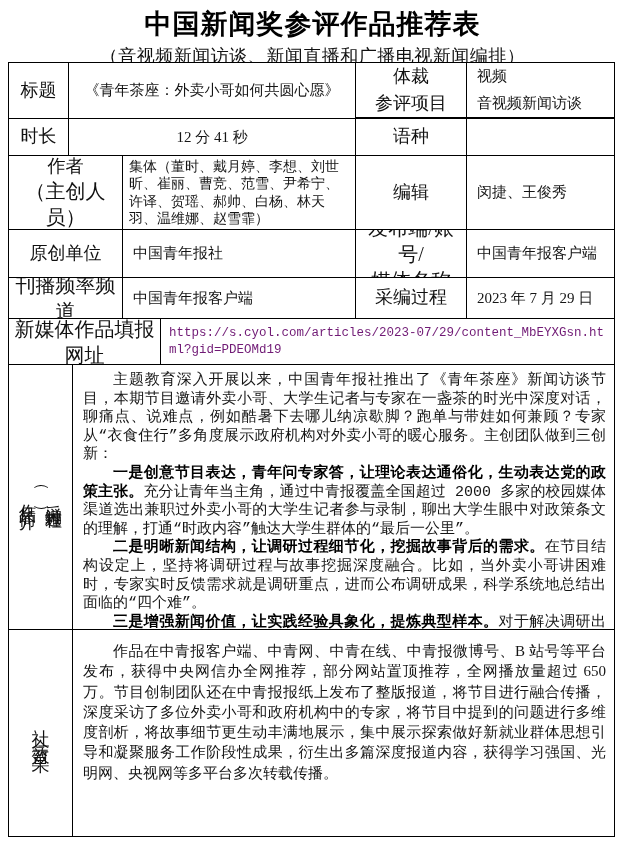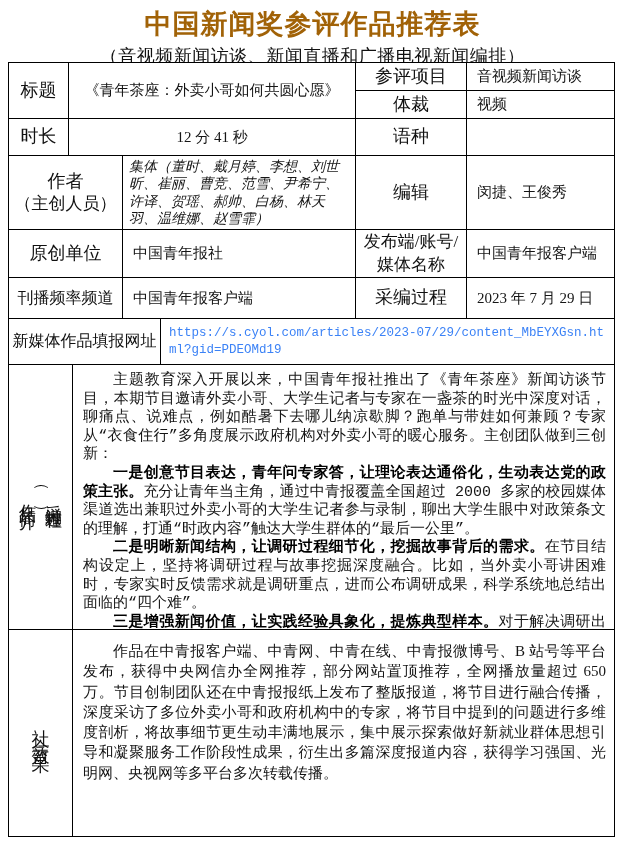--- a/index.html
+++ b/index.html
@@ -3,52 +3,52 @@
 <meta charset="utf-8">
 <style>
   html,body{margin:0;padding:0;background:#ffffff;}
   body{
     width:625px;height:844px;overflow:hidden;position:relative;
     font-family:"Liberation Serif","DejaVu Serif",serif;
     color:#151515;
   }
   .doc-title{
     margin:6px 0 2px 0;text-align:center;
-    font-size:27px;font-weight:bold;letter-spacing:1px;color:#a16207;
+    font-size:27px;font-weight:bold;letter-spacing:1px;color:#000000;
   }
   .doc-subtitle{
     text-align:center;font-size:18px;color:#111;margin-bottom:5px;letter-spacing:0.5px;
   }
   .form-table{
     position:absolute;left:8px;top:62px;width:607px;
     border:1px solid #000;box-sizing:border-box;background:#fff;
   }
   .row{display:flex;border-bottom:1px solid #000;box-sizing:border-box;}
   .row.last{border-bottom:none;}
   .c{
     border-right:1px solid #000;box-sizing:border-box;
     display:flex;align-items:center;flex-shrink:0;overflow:hidden;
   }
   .c.end{border-right:none;flex:1 1 auto;}
   .lbl{justify-content:center;text-align:center;font-size:18px;color:#111;line-height:1.3;}
-  .lbl-sm{font-size:16px;}
+  .lbl-sm{font-size:20px;}
   .lbl-xs{font-size:15px;}
   .val{padding-left:10px;padding-right:6px;font-size:15px;}
   .val-center{justify-content:center;text-align:center;font-size:15px;}
   .subcol{flex:1 1 auto;display:flex;flex-direction:column;}
   .subrow{display:flex;flex:1 1 0;border-bottom:1px solid #000;box-sizing:border-box;}
   .subrow.last{border-bottom:none;}
-  .author-val{font-size:14px;line-height:17.5px;padding:4px 6px;font-style:italic;}
+  .author-val{font-size:14px;line-height:17.5px;padding:4px 6px;}
   .url-val{
     font-family:"Liberation Mono","DejaVu Sans Mono",monospace;
-    font-size:12.5px;line-height:17px;word-break:break-all;padding:4px 8px;color:#3b82f6;
+    font-size:12.5px;line-height:17px;word-break:break-all;padding:4px 8px;color:#701a75;
   }
   .label-2line{display:flex;flex-direction:column;justify-content:center;}
   .label-2line .l1{font-size:18px;}
-  .label-2line .l2{font-size:17px;}
+  .label-2line .l2{font-size:20px;}
   .vwrap{flex-direction:column;justify-content:center;gap:2px;}
   .vcols{display:flex;gap:3px;}
   .vcol{
     writing-mode:vertical-lr;text-orientation:upright;
     font-size:17px;letter-spacing:3px;color:#111;
   }
   .vparen{
     display:inline-block;transform:rotate(90deg);
     font-size:16px;line-height:12px;height:13px;color:#111;
   }
@@ -71,27 +71,27 @@
 
 <h1 class="doc-title">中国新闻奖参评作品推荐表</h1>
 <div class="doc-subtitle">（音视频新闻访谈、新闻直播和广播电视新闻编排）</div>
 
 <div class="form-table">
 
   <div class="row" style="height:56px">
     <div class="c lbl" style="width:60px">标题</div>
     <div class="c val-center" style="width:287px">《青年茶座：外卖小哥如何共圆心愿》</div>
     <div class="subcol">
+      <div class="subrow last">
+        <div class="c lbl" style="width:111px">体裁</div>
+        <div class="c end val">视频</div>
+      </div>
       <div class="subrow">
         <div class="c lbl" style="width:111px">参评项目</div>
         <div class="c end val">音视频新闻访谈</div>
-      </div>
-      <div class="subrow last">
-        <div class="c lbl" style="width:111px">体裁</div>
-        <div class="c end val">视频</div>
       </div>
     </div>
   </div>
 
   <div class="row" style="height:37px">
     <div class="c lbl" style="width:60px">时长</div>
     <div class="c val-center" style="width:287px">12 分 41 秒</div>
     <div class="c lbl" style="width:111px">语种</div>
   </div>
 

